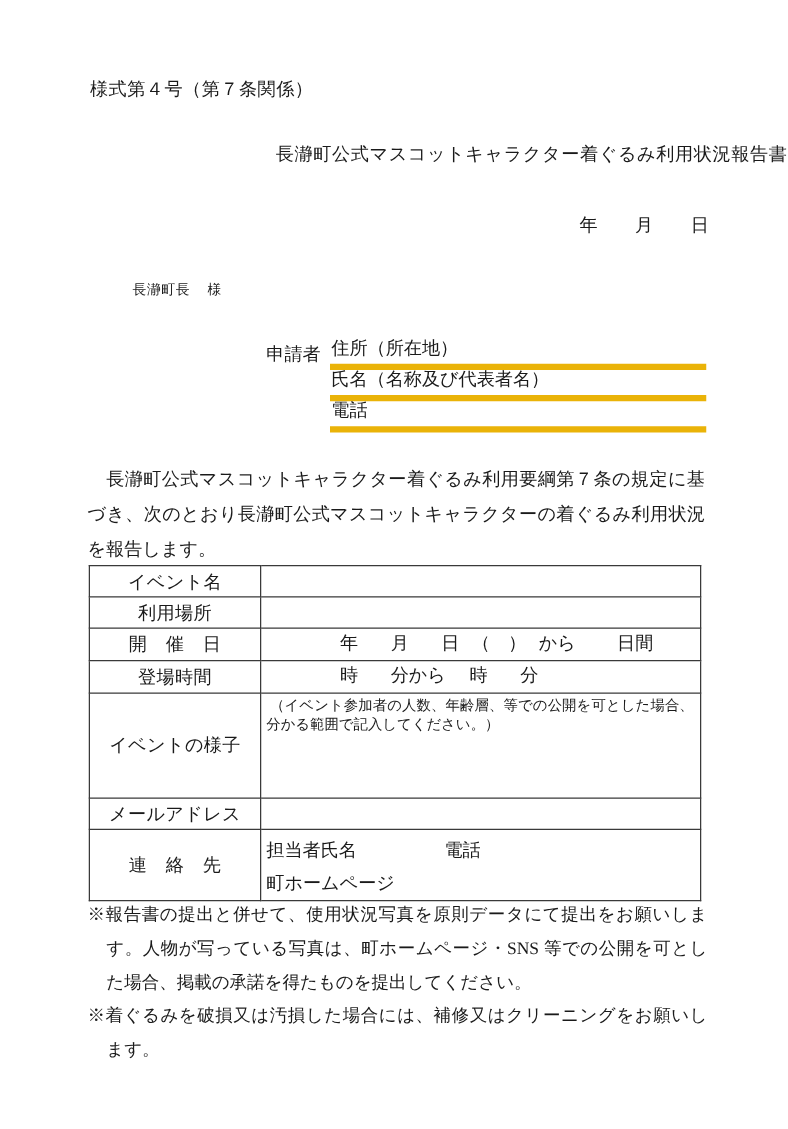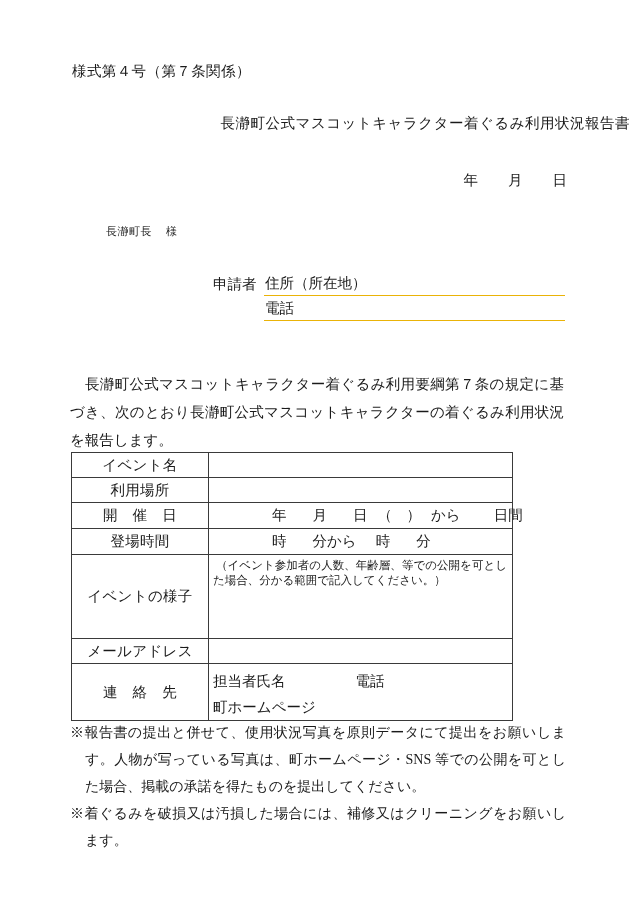--- a/index.html
+++ b/index.html
@@ -79,21 +79,21 @@
     font-family: Liberation Mono, monospace;
   }
   .applicant-label {
     width: 51px;
     flex: 0 0 51px;
     white-space: nowrap;
     line-height: 22px;
   }
   .applicant-field {
     flex: 1 1 auto;
-    border-bottom: 1px solid #eab308;
+    border-bottom: 5px solid #eab308;
     line-height: 22px;
     white-space: nowrap;
     padding-left: 1px;
   }
 
   
   .body-text {
     position: absolute;
     left: 70px;
     top: 370px;
@@ -103,21 +103,21 @@
     text-align: justify;
     text-justify: inter-character;
     text-indent: 15px;
   }
 
   
   .form-table {
     position: absolute;
     left: 71px;
     top: 452px;
-    width: 442px;
+    width: 490px;
     border-collapse: collapse;
     table-layout: fixed;
     font-size: 14.5px;
   }
   .form-table td {
     border: 1px solid #3a3a3a;
     padding: 0;
     vertical-align: top;
   }
   .form-table td.label {
@@ -191,20 +191,24 @@
     <span>長瀞町長</span><span class="sp"></span><span>様</span>
   </div>
 
   <div class="applicant">
     <div class="applicant-row">
       <div class="applicant-label">申請者</div>
       <div class="applicant-field">住所（所在地）</div>
     </div>
     <div class="applicant-row">
       <div class="applicant-label"></div>
+      <div class="applicant-field">氏名（名称及び代表者名）</div>
+    </div>
+    <div class="applicant-row">
+      <div class="applicant-label"></div>
       <div class="applicant-field">電話</div>
     </div>
   </div>
 
   <div class="body-text">長瀞町公式マスコットキャラクター着ぐるみ利用要綱第７条の規定に基づき、次のとおり長瀞町公式マスコットキャラクターの着ぐるみ利用状況を報告します。</div>
 
   <table class="form-table">
     <tbody>
       <tr class="r-short">
         <td class="label">イベント名</td>

